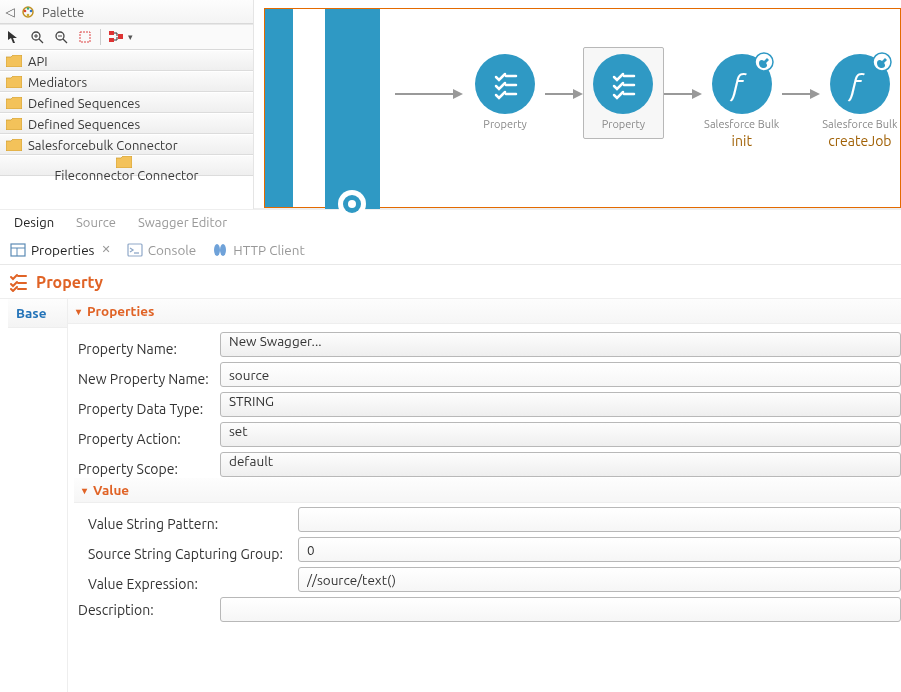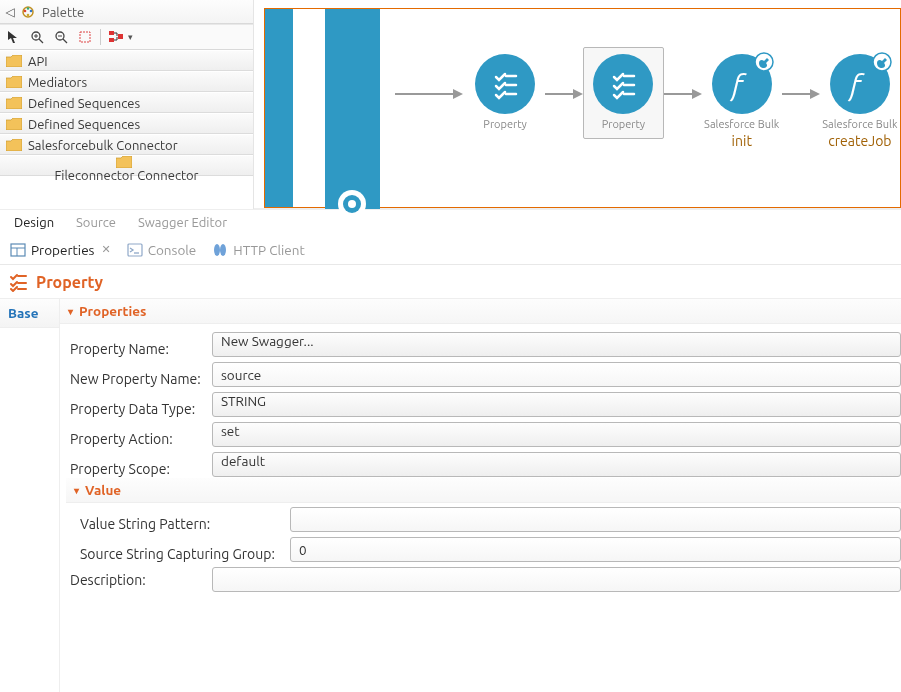--- a/index.html
+++ b/index.html
@@ -46,21 +46,21 @@
   .views-bar{ height:30px; display:flex; align-items:center; gap:12px; padding:0 8px; border-bottom:1px solid #e8e8e8; margin-top:4px;}
   .view-tab{display:flex;align-items:center;gap:5px;font-size:13.5px;color:#999;cursor:pointer; padding: 4px 2px;}
   .view-tab.active{color:#222;}
   .view-tab .ico{width:16px;height:16px;}
   .close-x{color:#999;font-size:11px;margin-left:2px;}
 
   .prop-header{display:flex;align-items:center;gap:8px;height:34px;padding:0 8px;border-bottom:1px solid #eee;}
   .prop-header .ico{width:20px;height:20px;}
   .prop-header .title{color:#e06326;font-weight:600;font-size:16px;}
 
-  .props-body{display:flex;flex:1;min-height:0;}
+  .props-body{display:flex;flex:1;min-height:0;padding-left:8px;}
   .side-tabs{width:60px;border-right:1px solid #eee;}
   .side-tab{font-size:13.5px;color:#2373b8;font-weight:600;padding:6px 8px;border-bottom:1px solid #eee;background:linear-gradient(#fdfdfd,#f4f4f4);cursor:pointer;}
   .props-form{flex:1;overflow:auto;}
   .section-head{display:flex;align-items:center;gap:6px;padding:4px 8px;color:#e06326;font-weight:600;font-size:13.5px;background:linear-gradient(#fdfdfd,#f6f6f6);border-bottom:1px solid #eee;}
   .section-head .tri{color:#e06326;font-size:10px;}
   .form-rows{padding:4px 0 8px 0;}
   .row{display:flex;align-items:flex-end;min-height:30px;padding:1px 0;}
   .row label{width:152px;padding-left:10px;font-size:14px;color:#333;white-space:nowrap;}
   .row .control{flex:1;}
   .row .control .dd, .row .control input[type=text]{
@@ -381,20 +381,24 @@
           </div>
         <div class="sub">
           <div class="row">
               <label>Value String Pattern:</label>
               <div class="control"><input type="text" value="" style=""></div>
             </div>
           <div class="row">
               <label>Source String Capturing Group:</label>
               <div class="control"><input type="text" value="0" style=""></div>
             </div>
+          <div class="row">
+              <label>Value Expression:</label>
+              <div class="control"><input type="text" value="//source/text()" style=""></div>
+            </div>
         </div>
 
         <div class="descr-row">
             <label>Description:</label>
             <input type="text" value="" style="">
           </div>
       </div>
     </div>
   </div>
 </div>

